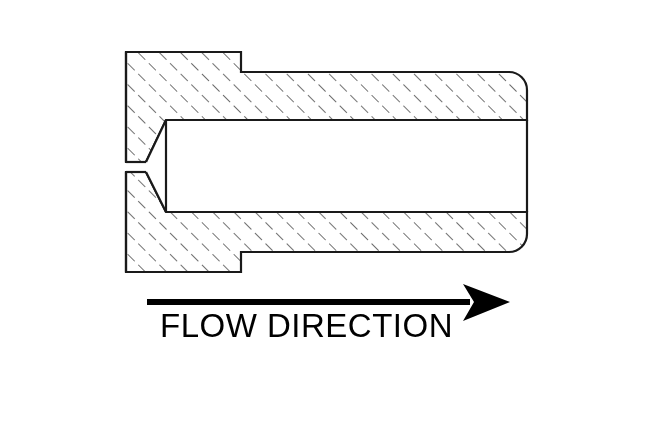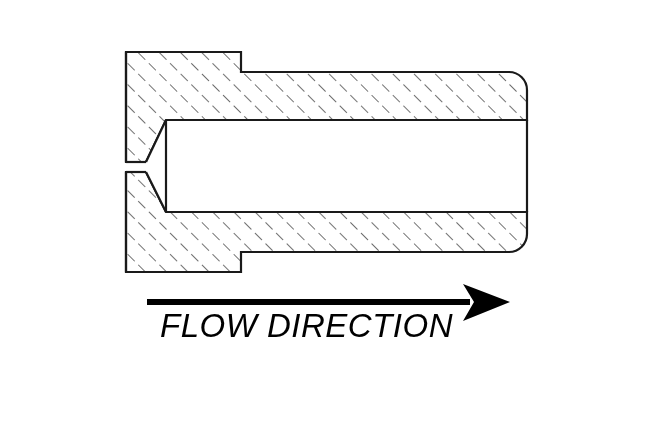--- a/index.html
+++ b/index.html
@@ -11,21 +11,20 @@
     width: 650px;
     height: 425px;
     font-family: "Liberation Sans", sans-serif;
     overflow: hidden;
   }
   #drawing-root {
     position: relative;
     width: 650px;
     height: 425px;
     background: #ffffff;
-    font-style: italic;
   }
   #drawing-svg {
     position: absolute;
     top: 0;
     left: 0;
     display: block;
   }
   .flow-label {
     font-family: "Liberation Sans", sans-serif;
     font-size: 33px;

